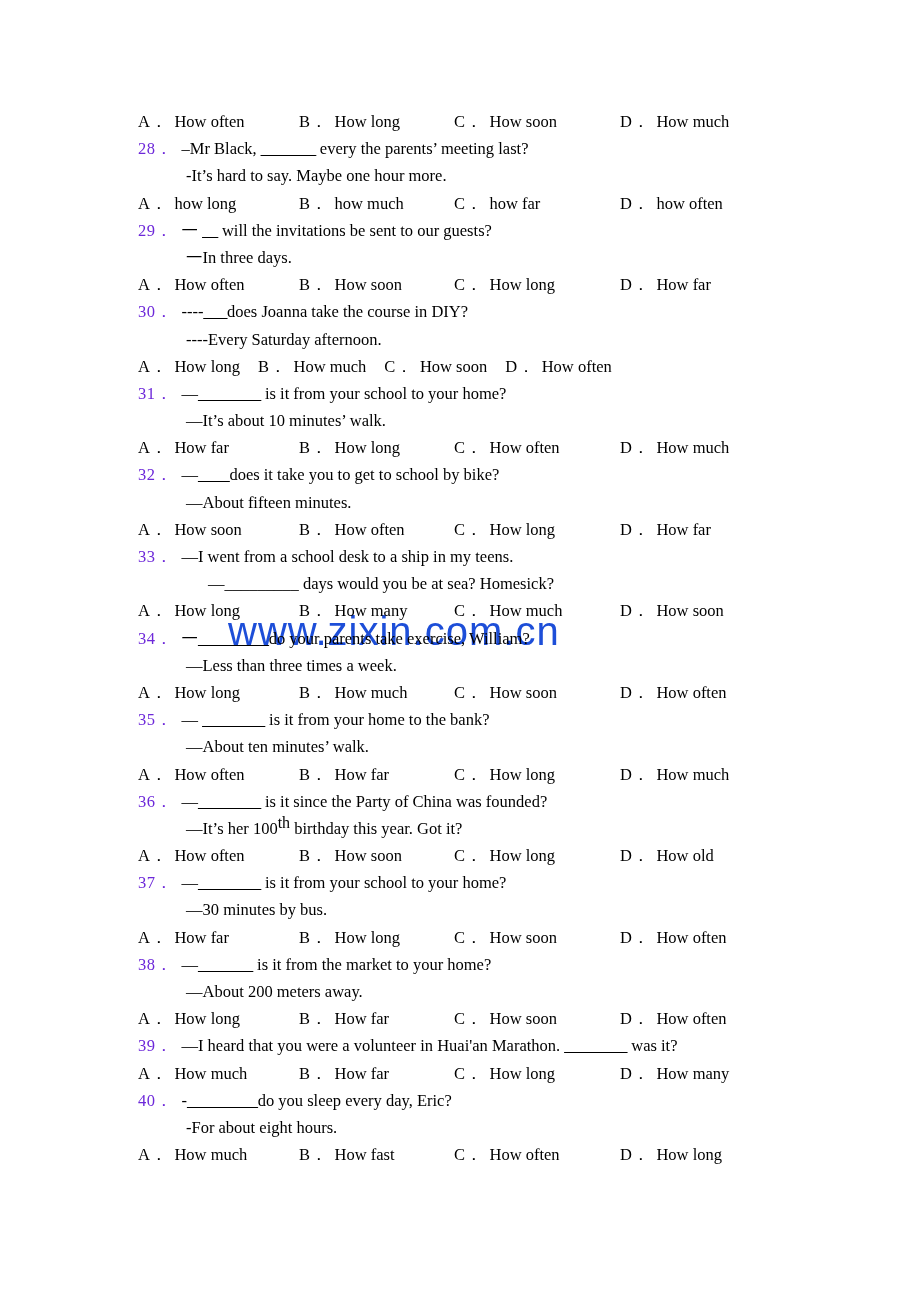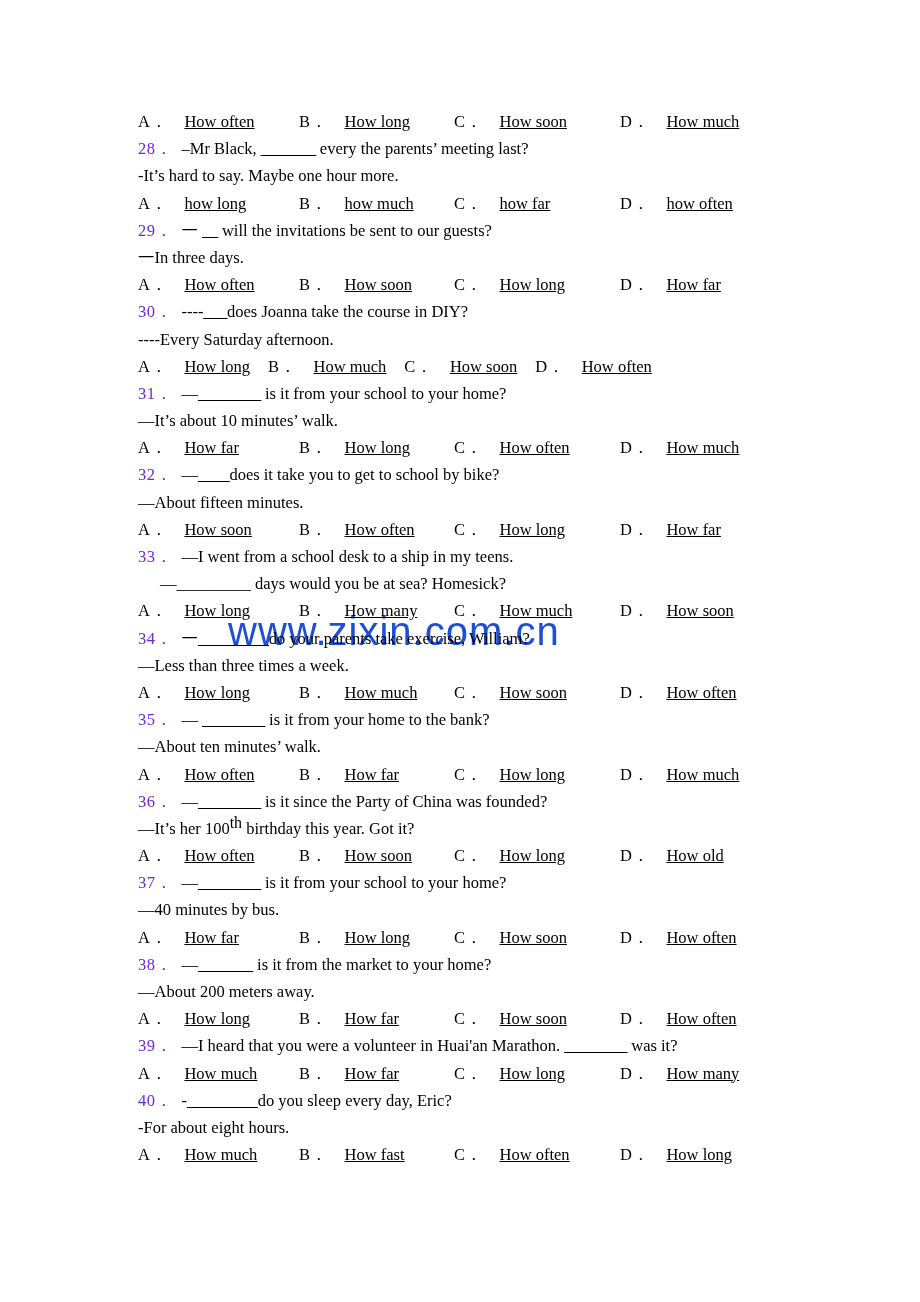--- a/index.html
+++ b/index.html
@@ -62,36 +62,37 @@
     color: #6d28d9;
     letter-spacing: 0.5px;
   }
   .qline .qtext {
     margin-left: 9px;
   }
 
   
   .reply {
     font-size: 16.5px;
+    margin-left: 48px;
   }
 
   
   .opts {
     position: relative;
     height: 27.2px;
     line-height: 27.2px;
     z-index: 2;
   }
   .opts .opt {
     position: absolute;
     font-size: 16.5px;
     white-space: nowrap;
   }
   .opt .lt { letter-spacing: 0.5px; }
-  .opt .lbltxt { margin-left: 17px; text-decoration: underline; }
+  .opt .lbltxt { margin-left: 7px; }
 
   
   .opts.spread .opt:nth-child(1) { left: 0px; }
   .opts.spread .opt:nth-child(2) { left: 161px; }
   .opts.spread .opt:nth-child(3) { left: 316px; }
   .opts.spread .opt:nth-child(4) { left: 482px; }
 
   
   .opts.compact {
     white-space: nowrap;
@@ -189,21 +190,21 @@
       </div>
       <div class="line qline"><span class="qnum">36．</span><span class="qtext"><span>—</span><span class="blank">________</span><span> is it since the Party of China was founded?</span></span></div>
       <div class="line reply">—It’s her 100<sup>th</sup> birthday this year. Got it?</div>
       <div class="opts spread">
         <span class="opt"><span class="lt">A．</span><span class="lbltxt">How often</span></span>
         <span class="opt"><span class="lt">B．</span><span class="lbltxt">How soon</span></span>
         <span class="opt"><span class="lt">C．</span><span class="lbltxt">How long</span></span>
         <span class="opt"><span class="lt">D．</span><span class="lbltxt">How old</span></span>
       </div>
       <div class="line qline"><span class="qnum">37．</span><span class="qtext"><span>—</span><span class="blank">________</span><span> is it from your school to your home?</span></span></div>
-      <div class="line reply">—40 minutes by bus.</div>
+      <div class="line reply">—30 minutes by bus.</div>
       <div class="opts spread">
         <span class="opt"><span class="lt">A．</span><span class="lbltxt">How far</span></span>
         <span class="opt"><span class="lt">B．</span><span class="lbltxt">How long</span></span>
         <span class="opt"><span class="lt">C．</span><span class="lbltxt">How soon</span></span>
         <span class="opt"><span class="lt">D．</span><span class="lbltxt">How often</span></span>
       </div>
       <div class="line qline"><span class="qnum">38．</span><span class="qtext"><span>—</span><span class="blank">_______</span><span> is it from the market to your home?</span></span></div>
       <div class="line reply">—About 200 meters away.</div>
       <div class="opts spread">
         <span class="opt"><span class="lt">A．</span><span class="lbltxt">How long</span></span>

